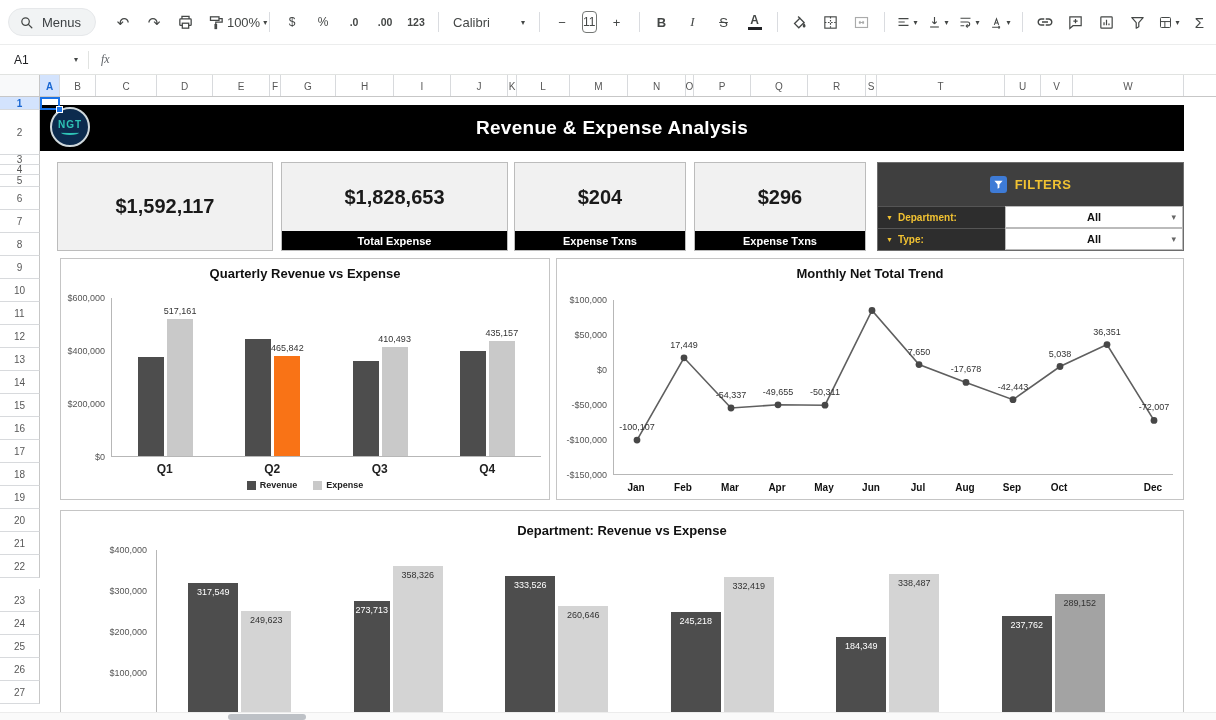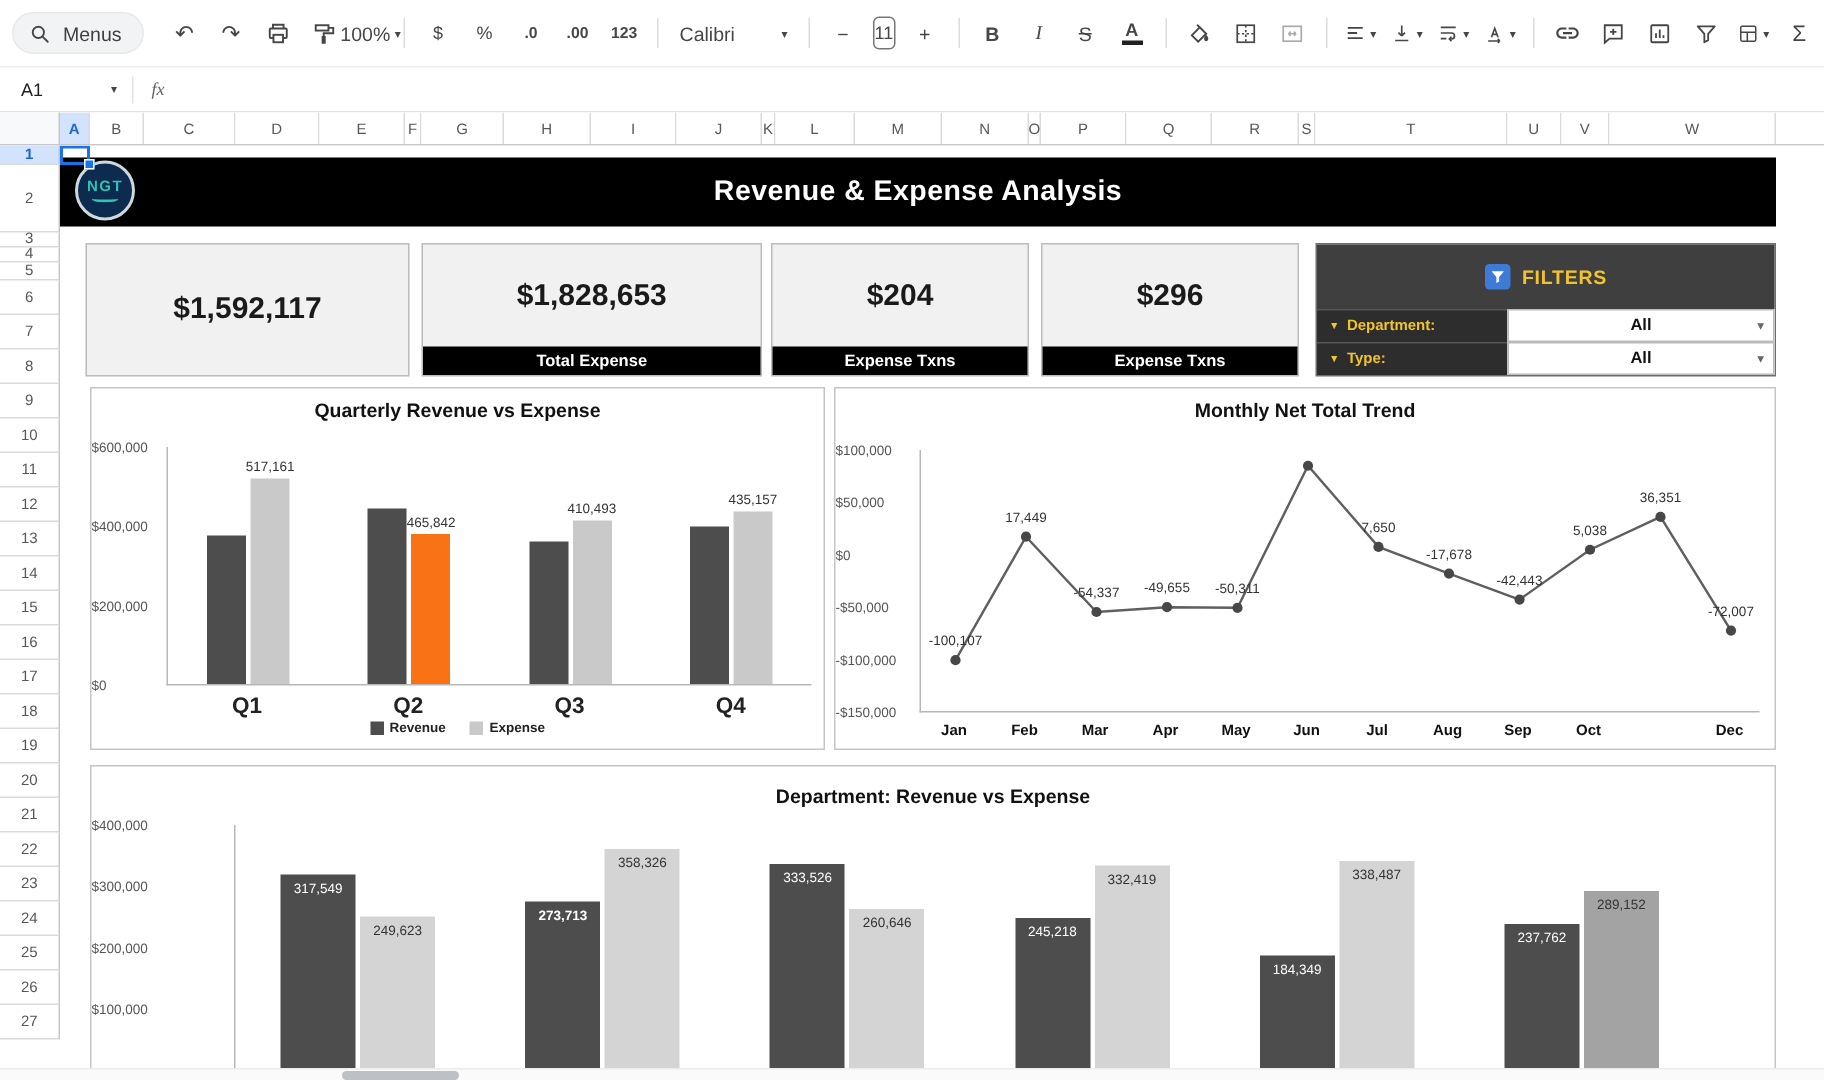--- a/index.html
+++ b/index.html
@@ -64,29 +64,29 @@
 .f-title{color:#f1c232;font-size:13px;font-weight:bold;letter-spacing:.5px}
 .f-rows{display:flex;flex-direction:column;flex:1}
 .f-row{flex:1;display:flex}
 .f-label{width:127px;flex:0 0 127px;background:#2d2d2d;color:#f1c232;font-size:10px;font-weight:bold;display:flex;align-items:center;gap:5px;padding-left:8px;border-top:1px solid #555}
 .f-arr{font-size:7px}
 .f-value{flex:1;background:#fff;border:1px solid #bbb;display:flex;align-items:center;justify-content:center;position:relative;font-size:11px;font-weight:bold;color:#111}
 .f-caret{position:absolute;right:6px;font-size:9px;color:#666}
 
 .chart-card{position:absolute;background:#fff;border:1px solid #c5c5c5;overflow:hidden}
 .chart-title{position:absolute;top:7px;left:0;right:0;text-align:center;font-size:13px;font-weight:bold;color:#111}
-.ytick{position:absolute;text-align:left;font-size:9px;color:#555}
+.ytick{position:absolute;text-align:right;font-size:9px;color:#555}
 .plot{position:absolute;border-left:1px solid #b7b7b7;border-bottom:1px solid #b7b7b7}
 .bar-groups{position:absolute;left:0;right:0;top:0;bottom:0;display:flex;justify-content:space-around;align-items:flex-end}
 .bar-group{display:flex;align-items:flex-end;gap:3px;height:100%}
 .bar{position:relative}
 .bar-label{position:absolute;top:-13px;left:50%;transform:translateX(-50%);font-size:9px;color:#333;white-space:nowrap}
 .bar-label.inside{top:4px}
 .cat-row{position:absolute;display:flex;justify-content:space-around}
-.cat{font-size:15px;font-weight:bold;color:#222;flex:1;text-align:center}
+.cat{font-size:12px;font-weight:bold;color:#222;flex:1;text-align:center}
 .legend{position:absolute;left:0;right:0;display:flex;justify-content:center;gap:16px;align-items:center}
 .legend-item{display:flex;align-items:center;gap:4px}
 .swatch{width:9px;height:9px}
 .legend-label{font-size:9px;font-weight:bold;color:#222}
 .month{position:absolute;width:40px;text-align:center;font-size:10px;font-weight:bold;color:#111}
 
 .sel-rect{position:absolute;left:0;top:0;width:20px;height:13px;border:2px solid #1a73e8;z-index:6}
 .sel-dot{position:absolute;left:16px;top:9px;width:7px;height:7px;background:#1a73e8;border:1px solid #fff;z-index:7}
 
 .hscroll{position:absolute;left:0;right:0;bottom:0;height:8px;background:#fafafa;border-top:1px solid #ececec;z-index:10}
@@ -311,21 +311,21 @@
         <div class="row-h" style="height: 23px;">13</div>
         <div class="row-h" style="height: 23px;">14</div>
         <div class="row-h" style="height: 23px;">15</div>
         <div class="row-h" style="height: 23px;">16</div>
         <div class="row-h" style="height: 23px;">17</div>
         <div class="row-h" style="height: 23px;">18</div>
         <div class="row-h" style="height: 23px;">19</div>
         <div class="row-h" style="height: 23px;">20</div>
         <div class="row-h" style="height: 23px;">21</div>
         <div class="row-h" style="height: 23px;">22</div>
-        <div class="row-h" style="height: 23px;">23</div>
+        <div class="row-h" style="height: 23px; margin-top: 11px;">23</div>
         <div class="row-h" style="height: 23px;">24</div>
         <div class="row-h" style="height: 23px;">25</div>
         <div class="row-h" style="height: 23px;">26</div>
         <div class="row-h" style="height: 23px;">27</div>
         <div class="row-h" style="height: 23px; padding-left: 48px;">28</div>
       </div>
     <div class="grid" id="grid">
 
       <div class="banner">
         <div class="logo">
@@ -496,21 +496,21 @@
             <div class="bar-groups">
               <div class="bar-group">
                 <div class="bar" style="width: 50px; height: 130px; background: rgb(77, 77, 77);">
                   <div class="bar-label inside" style="color: rgb(255, 255, 255);">317,549</div>
                 </div>
                 <div class="bar" style="width: 50px; height: 102px; background: rgb(212, 212, 212);">
                   <div class="bar-label inside" style="color: rgb(51, 51, 51);">249,623</div>
                 </div>
               </div>
               <div class="bar-group">
-                <div class="bar" style="width: 50px; height: 112px; background: rgb(77, 77, 77); font-weight: bold;">
+                <div class="bar" style="width: 36px; height: 112px; background: rgb(77, 77, 77);">
                   <div class="bar-label inside" style="color: rgb(255, 255, 255);">273,713</div>
                 </div>
                 <div class="bar" style="width: 50px; height: 147px; background: rgb(212, 212, 212);">
                   <div class="bar-label inside" style="color: rgb(51, 51, 51);">358,326</div>
                 </div>
               </div>
               <div class="bar-group">
                 <div class="bar" style="width: 50px; height: 137px; background: rgb(77, 77, 77);">
                   <div class="bar-label inside" style="color: rgb(255, 255, 255);">333,526</div>
                 </div>

